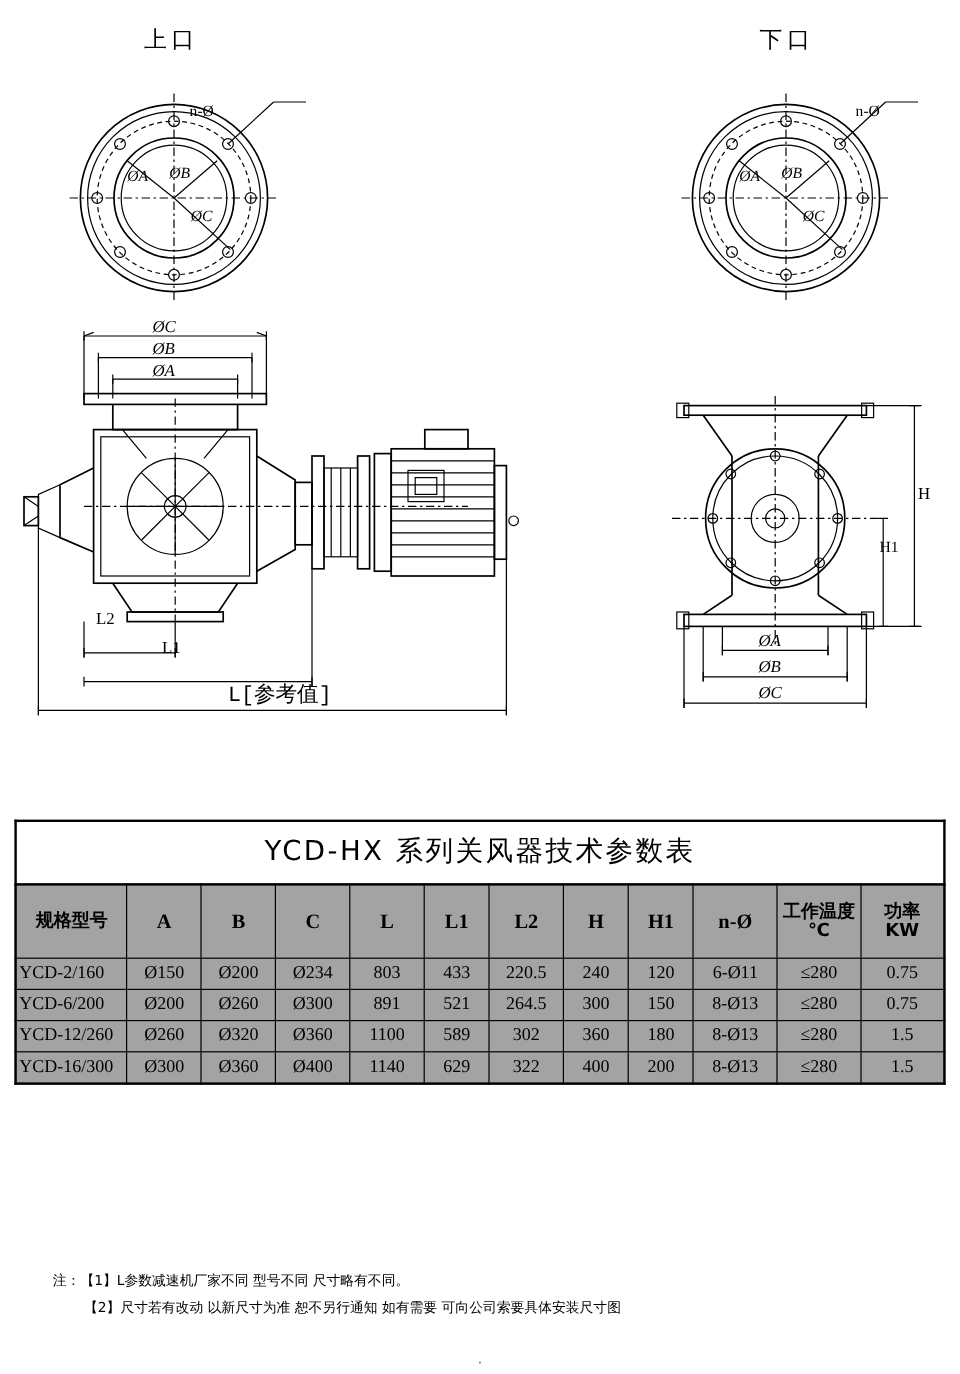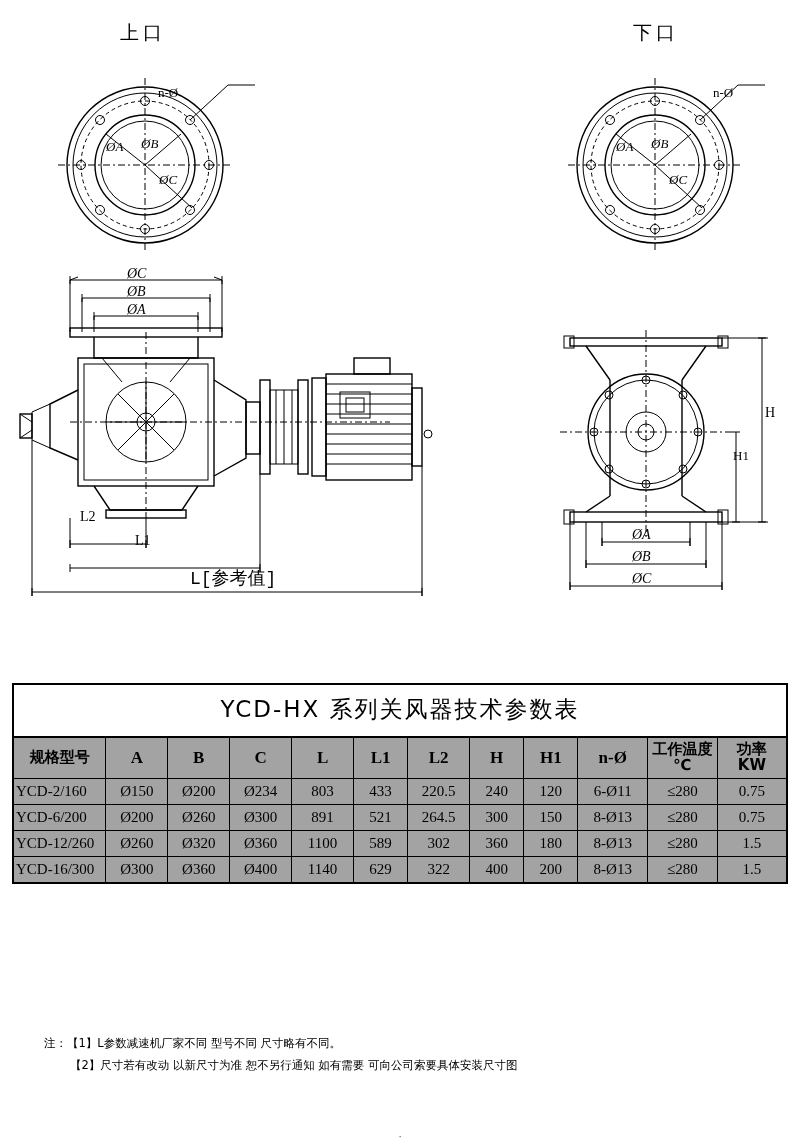--- a/index.html
+++ b/index.html
@@ -51,32 +51,32 @@
   }
   table.spec th, table.spec td {
     border: 1px solid #000;
     text-align: center;
     font-size: 15px;
     padding: 4px 2px;
     font-family: "Liberation Serif", serif;
   }
   table.spec thead th {
     font-size: 15px;
-    padding: 4px 1px;
+    padding: 14px 1px;
     font-family: "DejaVu Sans", sans-serif;
   }
   table.spec thead th.lat { font-family: "Liberation Serif", serif; font-size: 17px; }
   table.spec tbody td.model { font-size: 15px; text-align: left; }
   .stack { display:block; line-height: 1.05; }
   .small { font-size: 11px; }
 
   
   #notes {
     position: absolute;
-    left: 44px; top: 1033px;
+    left: 44px; top: 1057px;
     width: 720px;
     font-family: "DejaVu Sans", sans-serif;
     font-size: 11.5px;
     line-height: 1.9;
   }
   .pagenum {
     position: absolute;
     left: 0; right: 0; top: 1130px;
     text-align: center;
     font-size: 11px;

